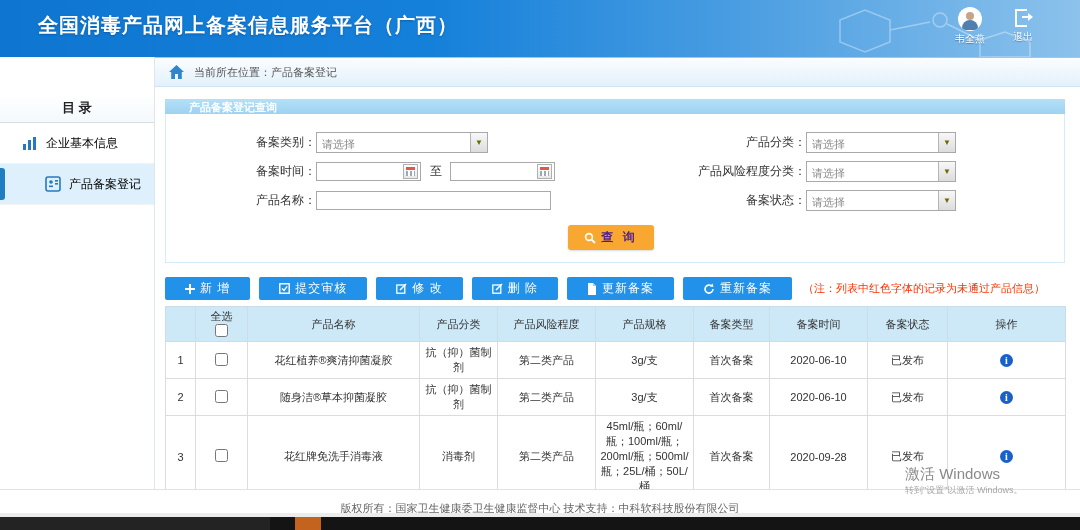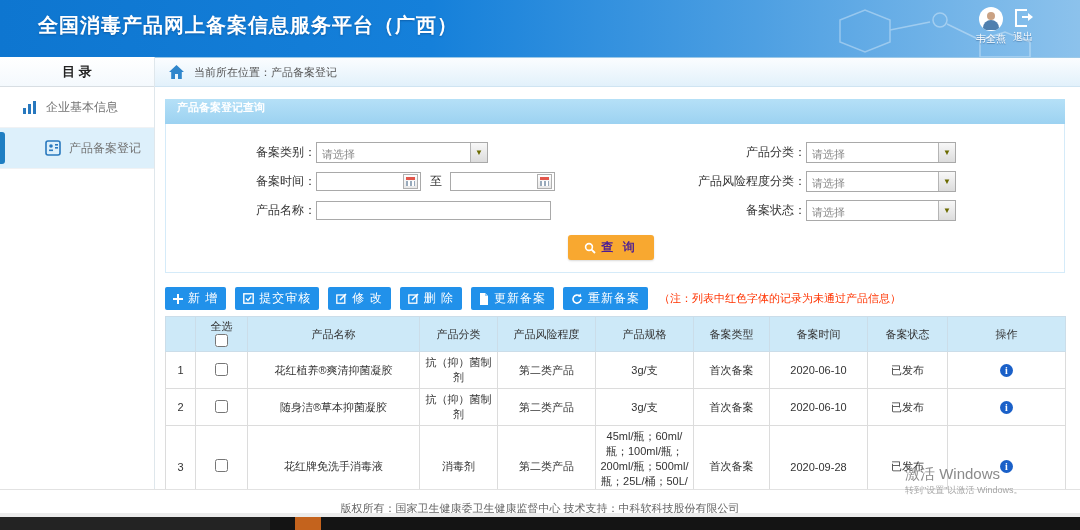--- a/index.html
+++ b/index.html
@@ -21,41 +21,41 @@
   .logout-icon .door { position:absolute; left:2px; top:0; width:12px; height:18px; border:2px solid #fff; border-right:none; }
   .logout-icon .arrow { position:absolute; left:9px; top:7px; width:10px; height:2px; background:#fff; }
   .logout-icon .arrow:after { content:""; position:absolute; right:-1px; top:-3px; border-left:5px solid #fff;
                               border-top:4px solid transparent; border-bottom:4px solid transparent; }
 
   
   .sidebar { position:absolute; left:0; top:57px; width:155px; height:460px; background:#fff;
              border-right:1px solid #dfe7ec; }
   .sidebar-title { height:30px; line-height:30px; text-align:center; font-size:13px; font-weight:bold;
                    color:#222; border-bottom:1px solid #d8dee3;
-                   background:linear-gradient(#ffffff,#f4f9fd); }
+                   background:linear-gradient(#ffffff,#f4f9fd);margin-top:36px; }
   .side-item { position:relative; height:41px; display:flex; align-items:center; padding-left:22px;
-               font-size:12px; color:#737373; border-bottom:1px solid #f0f2f4; cursor:pointer; }
+               font-size:12px; color:#000000; border-bottom:1px solid #f0f2f4; cursor:pointer; }
   .side-item.active { background:#ddf0fb;padding-left:45px; }
   .side-item.active:before { content:""; position:absolute; left:0; top:4px; bottom:4px; width:5px;
                              background:#1f7ec2; border-radius:0 3px 3px 0; }
   .side-ico { width:16px; height:16px; margin-right:8px; flex:0 0 16px; }
 
   
   .crumbbar { position:absolute; left:155px; top:57px; width:925px; height:30px;
               background:linear-gradient(#fbfdff,#e2f1fb); border-bottom:1px solid #cfe4f2;
               border-top:1px solid #9cc9e8; display:flex; align-items:center; }
   .home-ico { margin-left:14px; margin-right:10px; }
   .crumb-text { font-size:11px; color:#555; }
 
   
   .main { position:absolute; left:155px; top:87px; width:925px; height:403px; background:#fff; overflow:hidden; }
   .content { width:900px; margin:12px 0 0 10px; }
 
-  .panel-head { height:25px; line-height:17px; background:linear-gradient(#b5e0f7,#9cd2f1);
-                color:#fff; font-size:11px; font-weight:bold; padding-left:12px; }
+  .panel-head { height:15px; line-height:17px; background:linear-gradient(#b5e0f7,#9cd2f1);
+                color:#fff; font-size:11px; font-weight:bold; padding-left:24px; }
   .panel-body { border:1px solid #d5ebf9; border-top:none; padding:14px 8px 4px 0; position:relative; }
   .form-grid { display:flex; }
   .form-col { display:flex; flex-direction:column; }
   .form-col.left { width:470px; }
   .form-col.right { width:420px; }
   .form-row { display:flex; align-items:center; height:29px; }
   .form-label { font-size:12px; color:#333; text-align:right; }
   .left .form-label { width:150px; }
   .right .form-label { width:170px; }
   .sel { position:relative; height:21px; border:1px solid #a9a9a9; background:#fff;
@@ -73,21 +73,21 @@
   .to-label { font-size:12px; color:#333; margin:0 8px 0 12px; }
 
   .query-row { text-align:center; margin:10px 0 8px; }
   .query-btn { display:inline-flex; align-items:center; gap:5px; background:#f8a830; border:none;
                color:#4c1d95; font-size:12px; font-weight:bold; padding:4px 16px; border-radius:3px;
                cursor:pointer; box-shadow:0 1px 2px rgba(0,0,0,.15); letter-spacing:3px; }
 
   
   .toolbar { display:flex; align-items:center; margin:14px 0 6px; }
   .tb-btn { display:inline-flex; align-items:center; gap:5px; background:#2191ea; color:#fff;
-            border:none; font-size:12px; padding:3px 8px; margin-right:9px; border-radius:2px;
+            border:none; font-size:12px; padding:3px 20px; margin-right:9px; border-radius:2px;
             cursor:pointer; letter-spacing:1px; }
   .tb-note { font-size:11px; color:#ff3300; margin-left:2px; }
 
   
   table.grid { width:900px; border-collapse:collapse; table-layout:fixed; font-size:11px; color:#333; }
   table.grid th { background:#cde9f8; border:1px solid #cbdde9; font-weight:normal; padding:2px; height:32px; }
   table.grid td { border:1px solid #dcdcdc; text-align:center; padding:3px 4px; background:#fff; }
   table.grid tr.r-short td { height:27px; }
   .allsel { display:block; font-size:11px; }
   .info-ico { display:inline-block; width:13px; height:13px; border-radius:50%; background:#1a60c8;
@@ -118,21 +118,21 @@
   <svg class="header-deco" width="300" height="57" viewBox="0 0 300 57">
     <g fill="none" stroke="#ffffff" stroke-width="1.5">
       <polygon points="60,20 85,10 110,20 110,42 85,52 60,42"></polygon>
       <line x1="110" y1="30" x2="150" y2="22"></line>
         <circle cx="160" cy="20" r="7"></circle>
       <line x1="167" y1="24" x2="200" y2="40"></line>
         <polygon points="200,40 225,32 250,42 250,57 200,57"></polygon>
     </g>
   </svg>
   <div class="header-title">全国消毒产品网上备案信息服务平台（广西）</div>
-  <div class="user-box" style="left:973px; width:36px;">
+  <div class="user-box" style="left:952px; width:36px;">
     <div class="avatar">
         <div class="head"></div>
         <div class="body"></div>
       </div>
     <span class="uname">韦全燕</span>
   </div>
   <div class="user-box" style="left:1006px; width:34px;">
     <div class="logout-icon">
         <div class="door"></div>
         <div class="arrow"></div>

